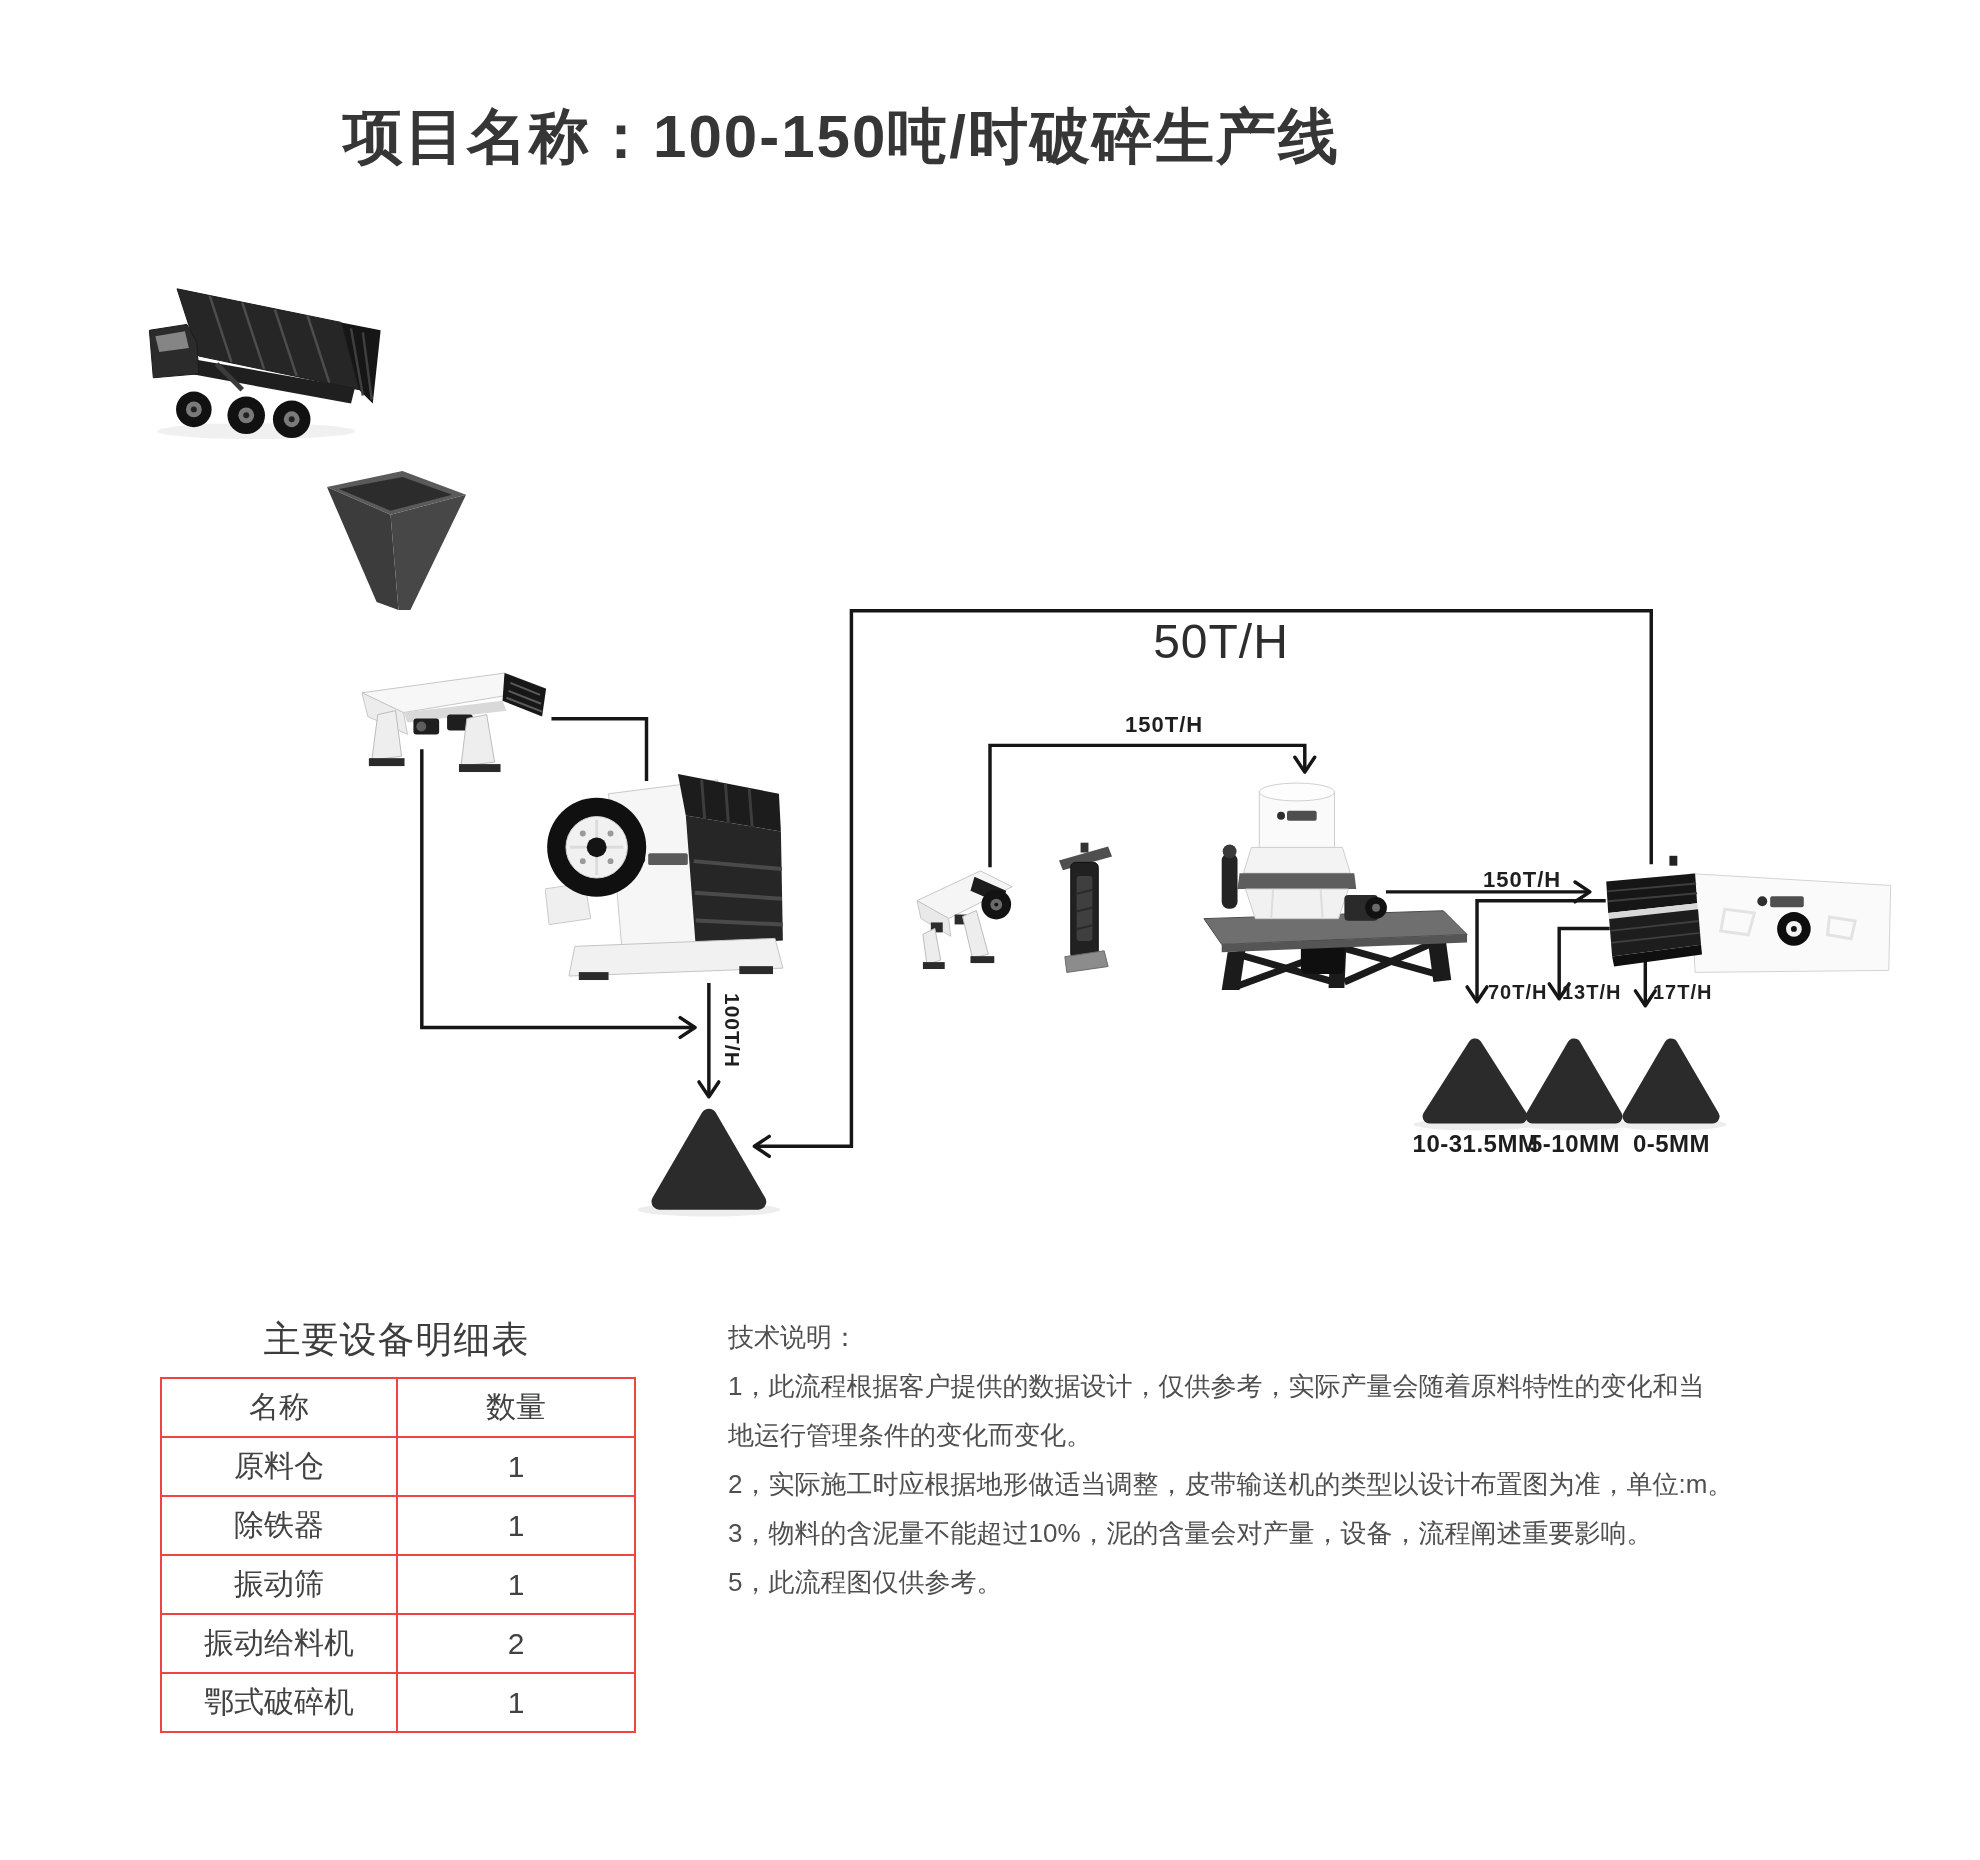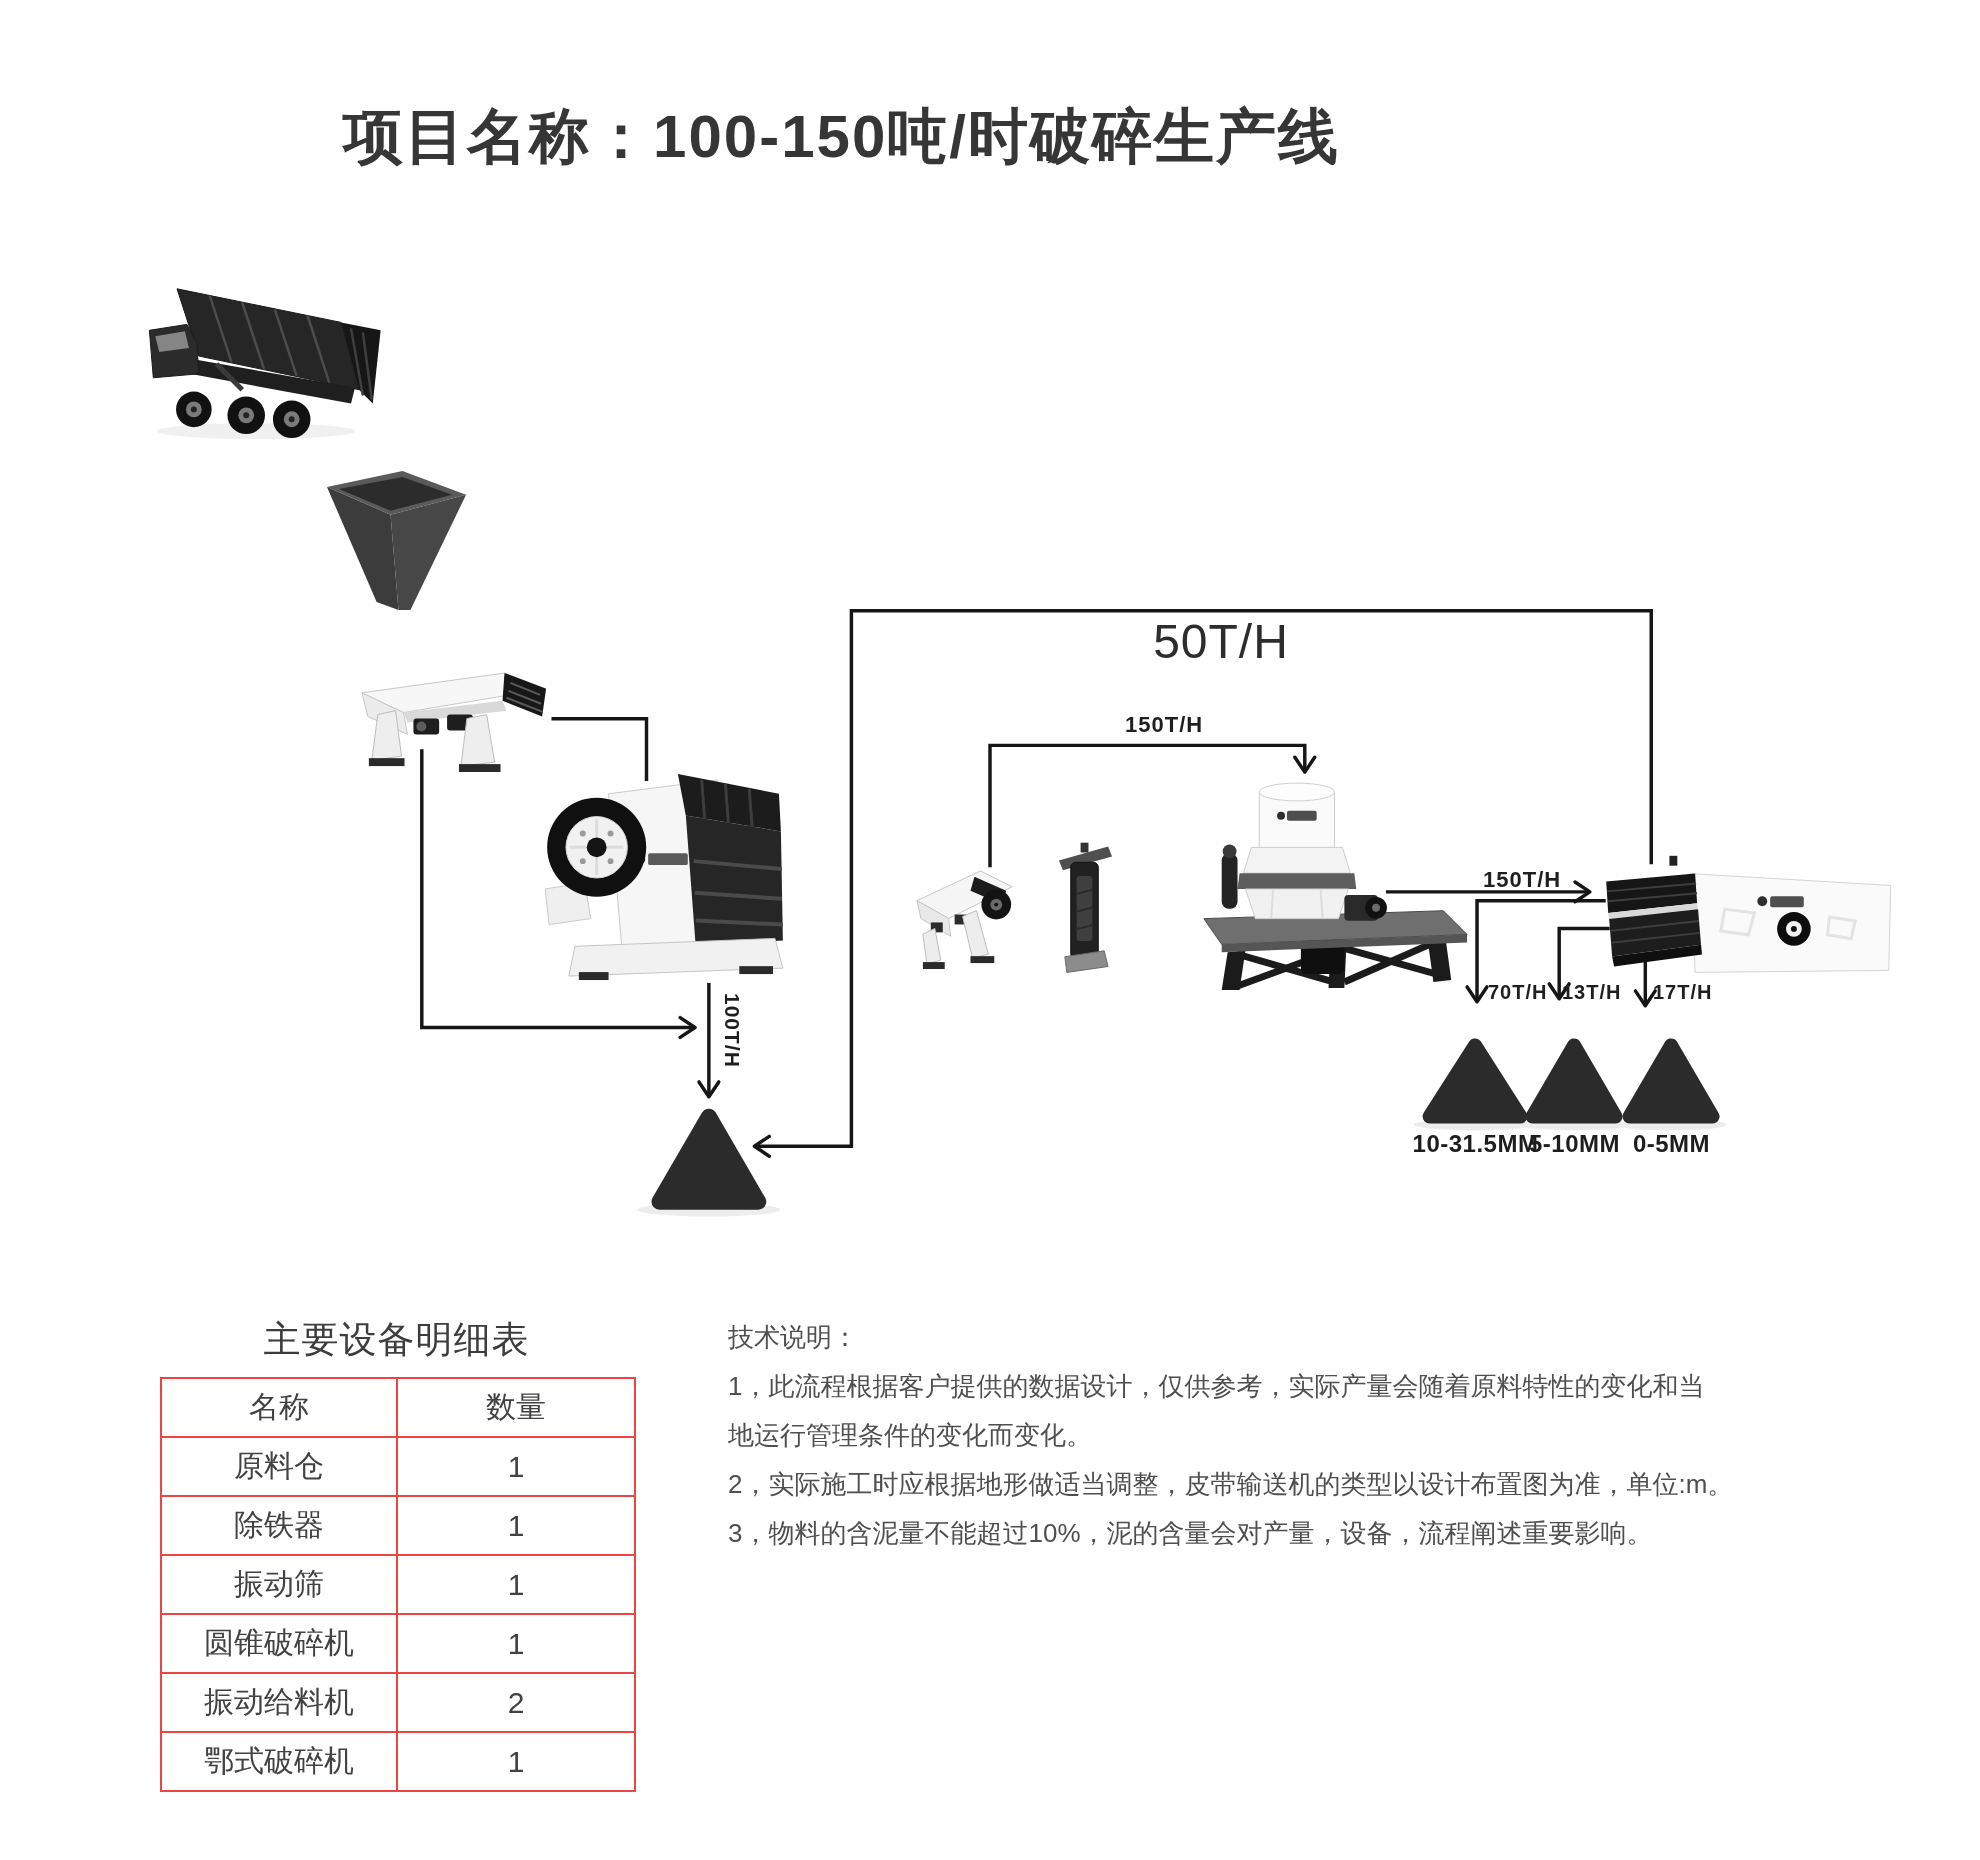--- a/index.html
+++ b/index.html
@@ -277,36 +277,33 @@
       </tr>
       <tr>
         <td>除铁器</td>
         <td>1</td>
       </tr>
       <tr>
         <td>振动筛</td>
         <td>1</td>
       </tr>
       <tr>
-        <td>圆锥破碎机</td>
-        <td>1</td>
-      </tr>
-      <tr>
         <td>振动给料机</td>
         <td>2</td>
       </tr>
       <tr>
         <td>鄂式破碎机</td>
         <td>1</td>
       </tr>
     </tbody>
   </table>
 
   <div class="notes">
     <div class="nh">技术说明：</div>
     <div class="nl">1，此流程根据客户提供的数据设计，仅供参考，实际产量会随着原料特性的变化和当</div>
     <div class="nl">地运行管理条件的变化而变化。</div>
     <div class="nl">2，实际施工时应根据地形做适当调整，皮带输送机的类型以设计布置图为准，单位:m。</div>
     <div class="nl">3，物料的含泥量不能超过10%，泥的含量会对产量，设备，流程阐述重要影响。</div>
+    <div class="nl">5，此流程图仅供参考。</div>
   </div>
 
 </div>
 
 
 </body></html>

